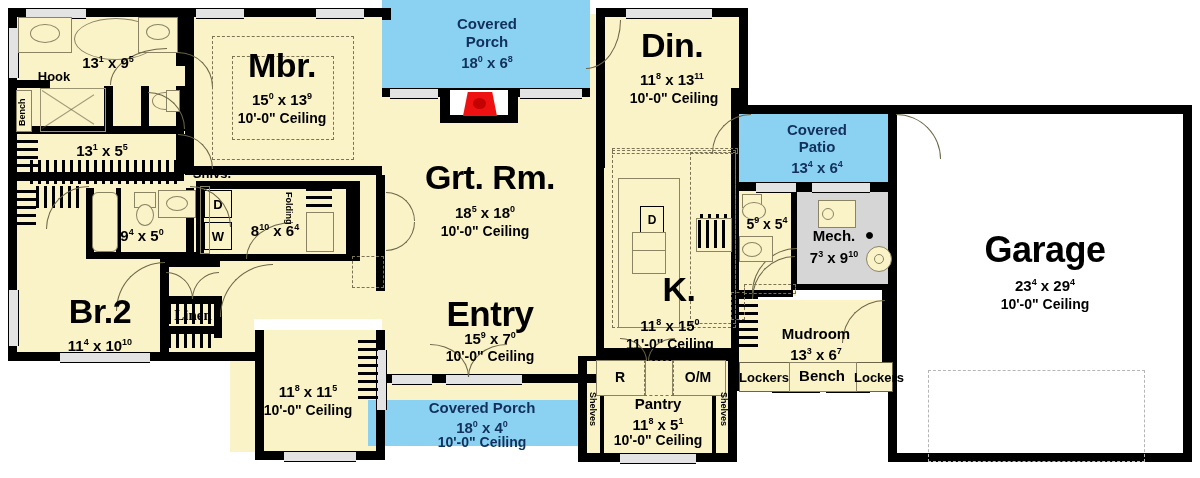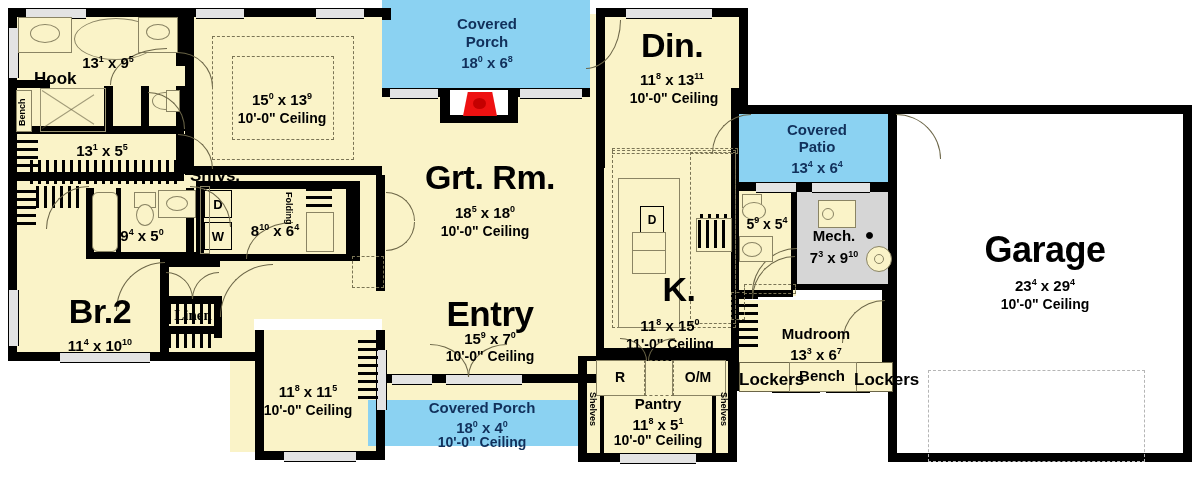--- a/index.html
+++ b/index.html
@@ -29,21 +29,21 @@
   .hatchV{position:absolute;background:repeating-linear-gradient(180deg,#000 0 3px,transparent 3px 8px);}
 
   
   .lbl{position:absolute;color:#000;text-align:center;white-space:nowrap;line-height:1;
        font-family:"Liberation Sans",sans-serif;font-weight:bold;}
   .big{font-size:34px;letter-spacing:-.5px;}
   .mid{font-size:15px;}
   .dim{font-size:15px;font-weight:bold;}
   .dim sup{font-size:9px;vertical-align:super;font-weight:bold;}
   .ceil{font-size:14px;font-weight:bold;}
-  .sm{font-size:17px;font-weight:bold;}
+  .sm{font-size:13px;font-weight:bold;}
   .xs{font-size:9px;font-weight:bold;}
   .blu{color:#11305b;}
   .vert{writing-mode:vertical-rl;transform:rotate(180deg);}
   .vert2{writing-mode:vertical-rl;}
   .appl{position:absolute;border:1px solid #000;background:#FAF3C8;display:flex;align-items:center;justify-content:center;font-size:13px;font-weight:bold;font-family:"Liberation Sans",sans-serif;}
   .lock{position:absolute;border:1px solid #6b6547;background:#FAF3C8;display:flex;align-items:center;justify-content:center;font-size:10px;font-weight:bold;}
   .fire{position:absolute;background:#EE1111;}
 </style>
 </head>
 <body>
@@ -264,20 +264,21 @@
   </div>
   <div class="lbl sm" style="left:34px;top:70px;width:40px;">Hook</div>
   <div class="lbl xs vert" style="left:18px;top:95px;height:34px;">Bench</div>
 
   <div class="lbl dim" style="left:42px;top:143px;width:120px;">
     <span>13</span><sup>1</sup>
     <span>x</span>
     <span>5</span><sup>5</sup>
   </div>
 
+  <div class="lbl big" style="left:222px;top:48px;width:120px;">Mbr.</div>
   <div class="lbl dim" style="left:222px;top:92px;width:120px;">
     <span>15</span><sup>0</sup>
     <span>x</span>
     <span>13</span><sup>9</sup>
   </div>
   <div class="lbl ceil" style="left:212px;top:111px;width:140px;">10'-0" Ceiling</div>
   <div class="lbl sm" style="left:190px;top:167px;width:44px;">Shlvs.</div>
 
   <div class="lbl dim" style="left:92px;top:228px;width:100px;">
     <span>9</span><sup>4</sup>

